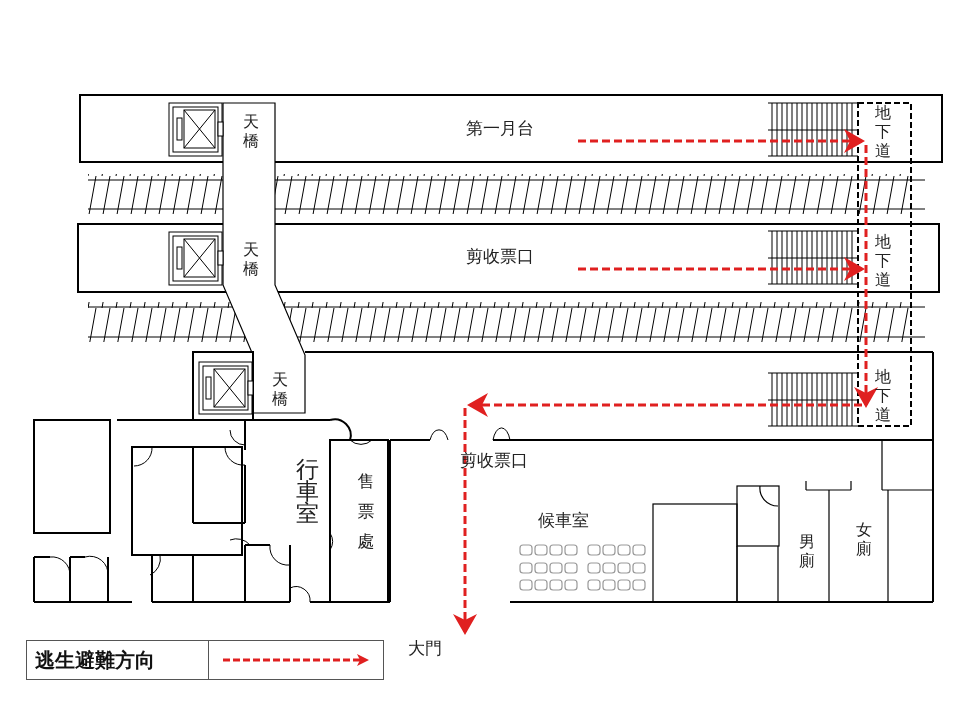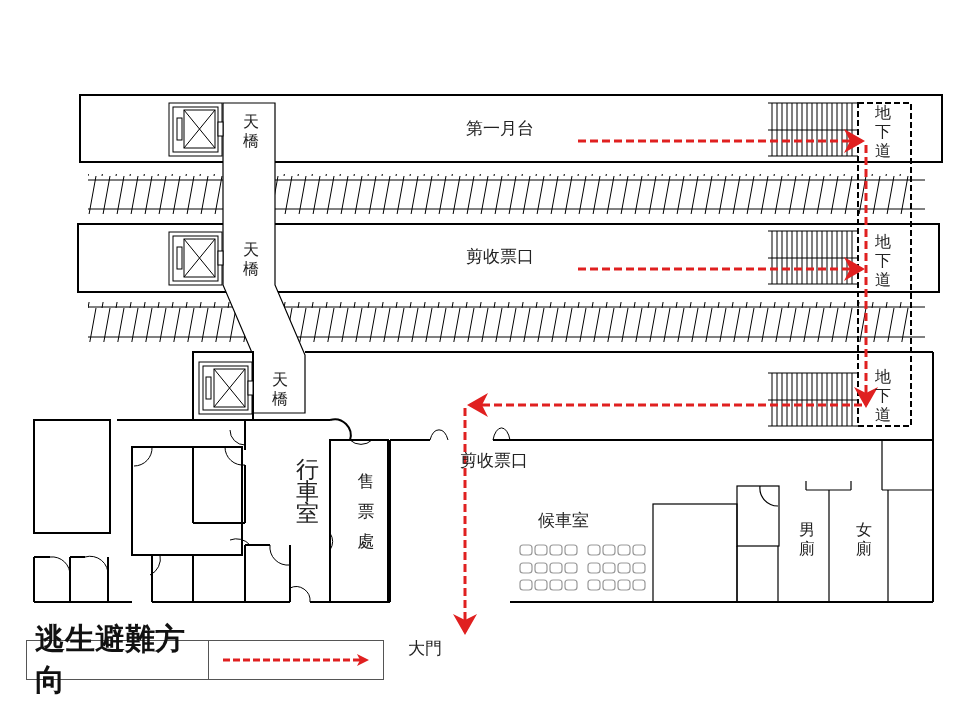--- a/index.html
+++ b/index.html
@@ -1,21 +1,21 @@
 <!DOCTYPE html>
 <html><head>
 <meta charset="utf-8">
 <style>
   html, body { margin: 0; padding: 0; background: #ffffff; }
   body { width: 960px; height: 720px; position: relative; overflow: hidden; font-family: "DejaVu Sans", sans-serif; }
   svg { position: absolute; left: 0; top: 0; }
   .lbl { position: absolute; font-family: "DejaVu Sans", sans-serif; font-size: 17px; color: #222; line-height: 1; white-space: nowrap; }
   .vlbl { position: absolute; font-family: "DejaVu Sans", sans-serif; font-size: 16px; color: #222; line-height: 19px; width: 20px; text-align: center; word-break: break-all; white-space: normal; }
   .legend { position: absolute; left: 26px; top: 640px; width: 356px; height: 38px; border: 1px solid #555; display: flex; }
-  .legend-text { width: 182px; border-right: 1px solid #555; font-family: "DejaVu Serif", serif; font-size: 30px; font-weight: bold; color: #111; display: flex; align-items: center; padding-left: 8px; box-sizing: border-box; }
+  .legend-text { width: 182px; border-right: 1px solid #555; font-family: "DejaVu Serif", serif; font-size: 20px; font-weight: bold; color: #111; display: flex; align-items: center; padding-left: 8px; box-sizing: border-box; }
   .legend-arrow { flex: 1; position: relative; }
 </style>
 </head>
 <body>
 
 <svg width="960" height="720" viewBox="0 0 960 720">
   <defs>
     <pattern id="rail" x="0" y="0" width="14" height="44" patternUnits="userSpaceOnUse">
       <line x1="12" y1="0" x2="4" y2="44" stroke="#000" stroke-width="1"></line>
     </pattern>
@@ -207,21 +207,21 @@
 <div class="vlbl" style="left:270px;top:370px;">天橋</div>
 
 <div class="vlbl" style="left:873px;top:103px;">地下道</div>
 <div class="vlbl" style="left:873px;top:232px;">地下道</div>
 <div class="vlbl" style="left:873px;top:367px;">地下道</div>
 
 <div class="vlbl" style="left:296px;top:458px;font-size:23px;line-height:22px;">行車室</div>
 <div class="vlbl" style="left:356px;top:466px;font-size:17px;line-height:30px;">售票處</div>
 <div class="lbl" style="left:460px;top:452px;">剪收票口</div>
 <div class="lbl" style="left:522px;top:512px;margin-left:16px;">候車室</div>
-<div class="vlbl" style="left:797px;top:520px;">男廁</div>
+<div class="vlbl" style="left:797px;top:532px;">男廁</div>
 <div class="vlbl" style="left:846px;top:520px;margin-left:8px;">女廁</div>
 <div class="lbl" style="left:408px;top:620px;margin-top:20px;">大門</div>
 
 <div class="legend">
   <div class="legend-text">逃生避難方向</div>
   <div class="legend-arrow">
     <svg width="172" height="38" viewBox="0 0 172 38">
       <line x1="14" y1="19" x2="152" y2="19" stroke="#e02020" stroke-width="3" stroke-dasharray="7,3"></line>
       <path d="M148,13 L160,19 L148,25 L151,19 Z" fill="#e02020"></path>
     </svg>

